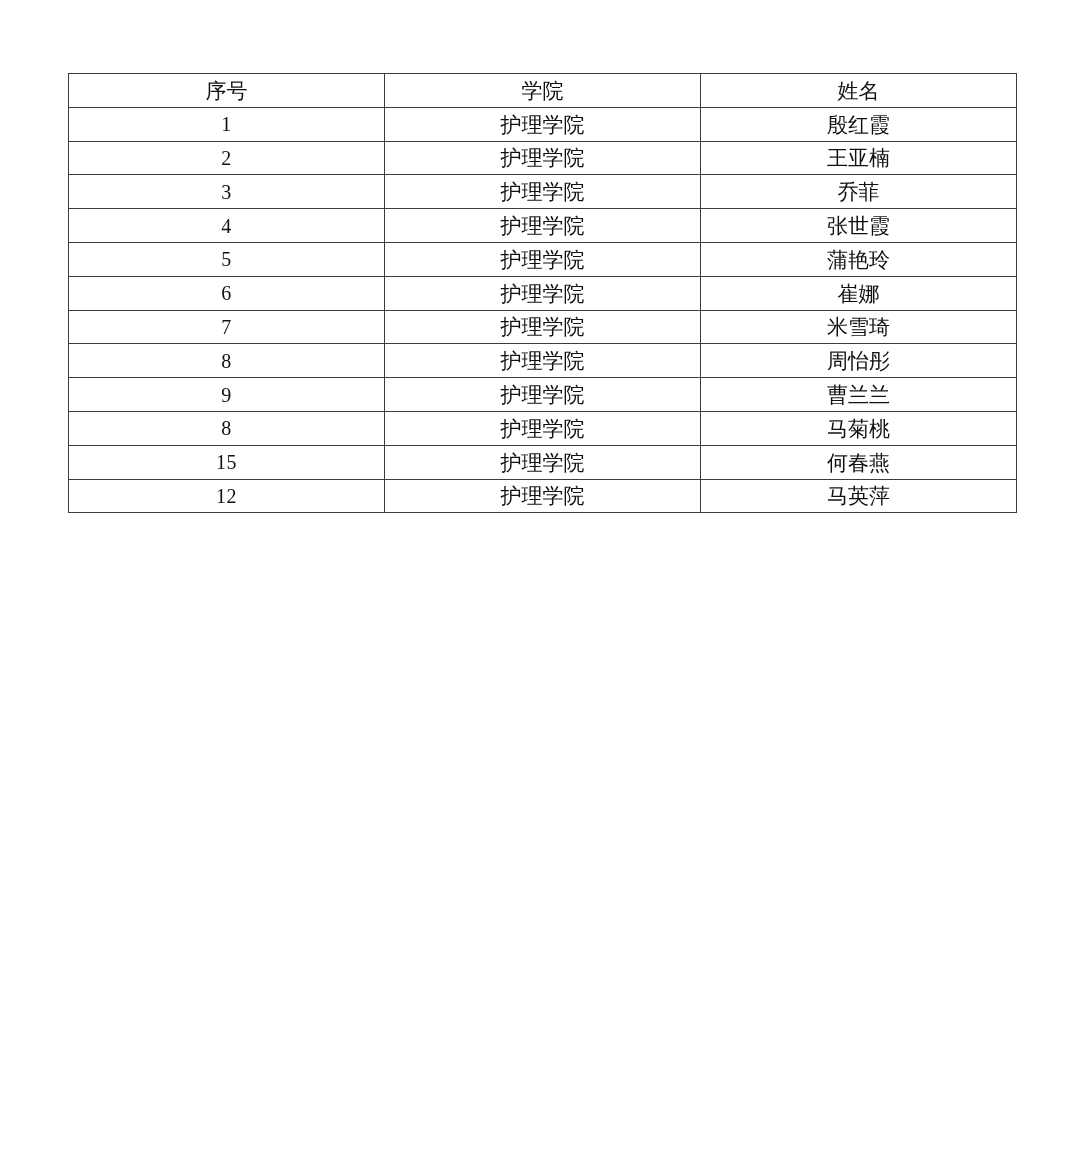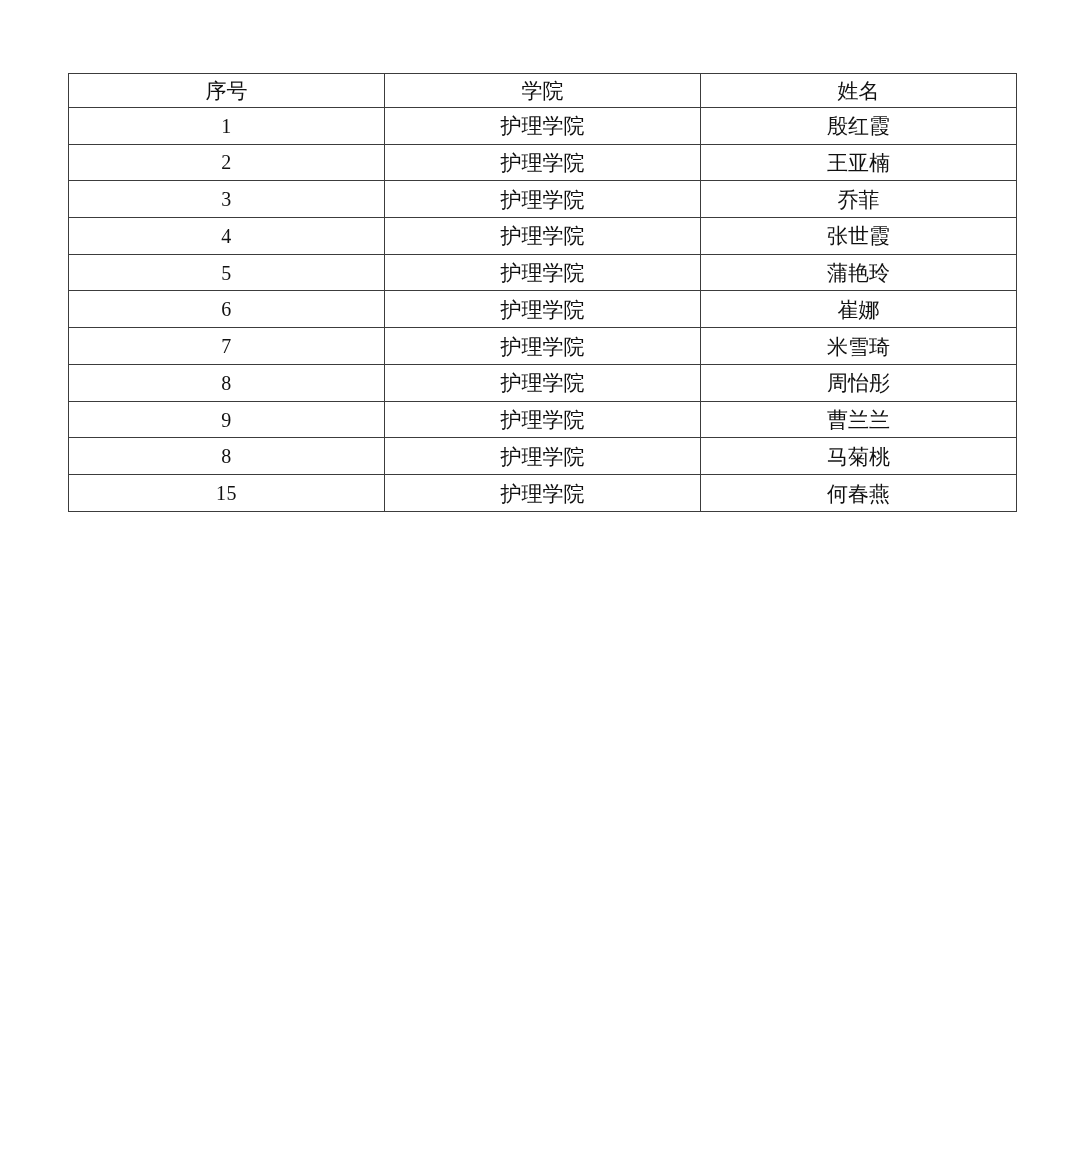--- a/index.html
+++ b/index.html
@@ -113,15 +113,20 @@
         <tr>
           <td class="num">8</td>
           <td>护理学院</td>
           <td>马菊桃</td>
         </tr>
         <tr>
           <td class="num">15</td>
           <td>护理学院</td>
           <td>何春燕</td>
         </tr>
+        <tr>
+          <td class="num">12</td>
+          <td>护理学院</td>
+          <td>马英萍</td>
+        </tr>
       </tbody>
   </table>
 </div>
 
 </body></html>

